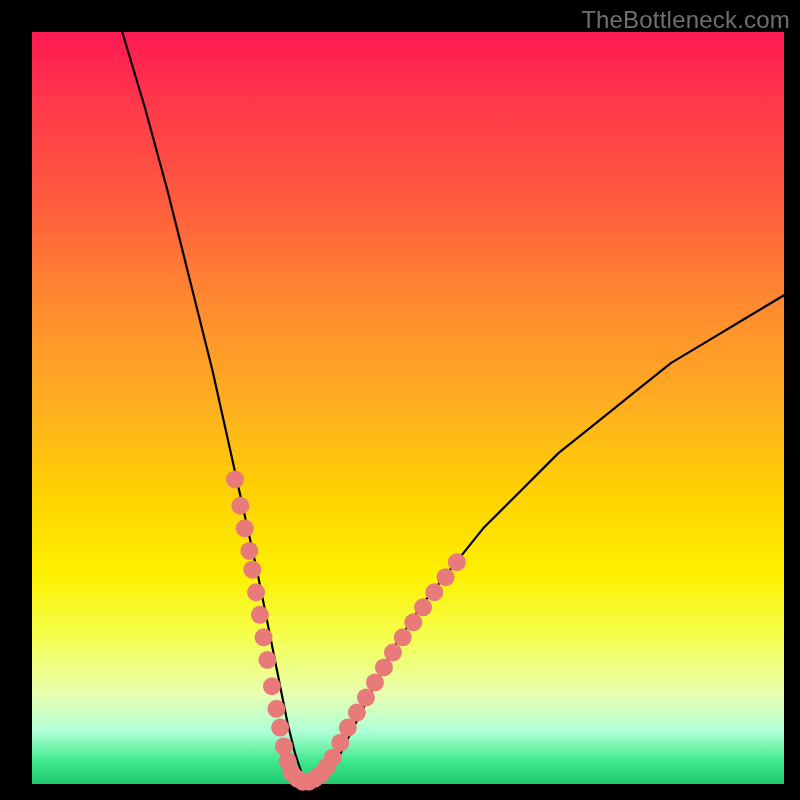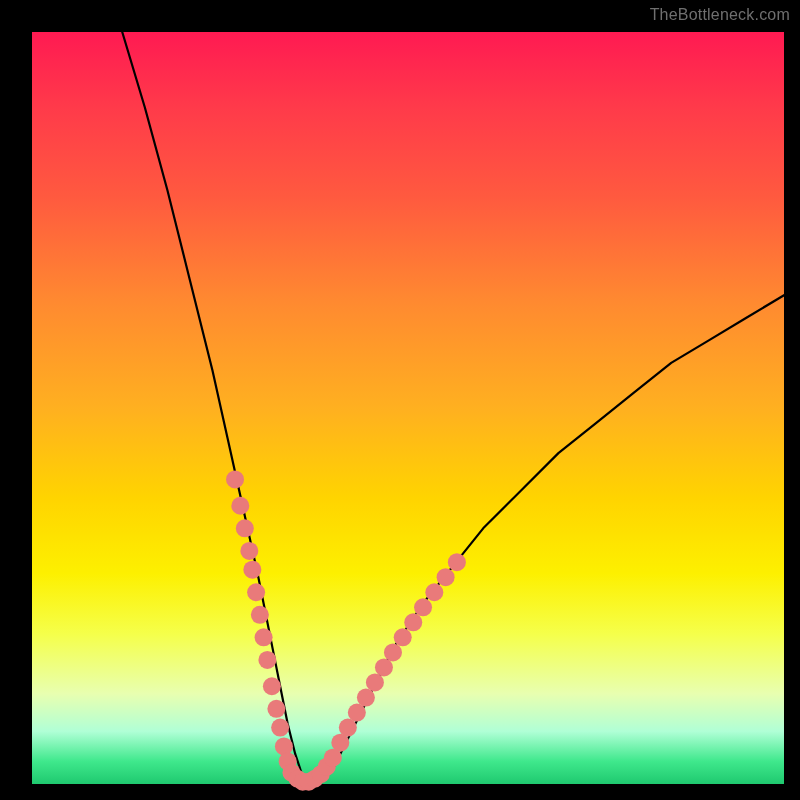--- a/index.html
+++ b/index.html
@@ -39,21 +39,21 @@
       #b0ffd6 93%,
       #3fe88c 97%,
       #1fc96f 100%
     );
   }
   .watermark {
     position: absolute;
     top: 6px;
     right: 10px;
     color: #6f6f6f;
-    font-size: 16px;
+    font-size: 24px;
     font-weight: 500;
     letter-spacing: 0.2px;
     user-select: none;
   }
   svg.curve {
     position: absolute;
     left: 0;
     top: 0;
     width: 752px;
     height: 752px;

